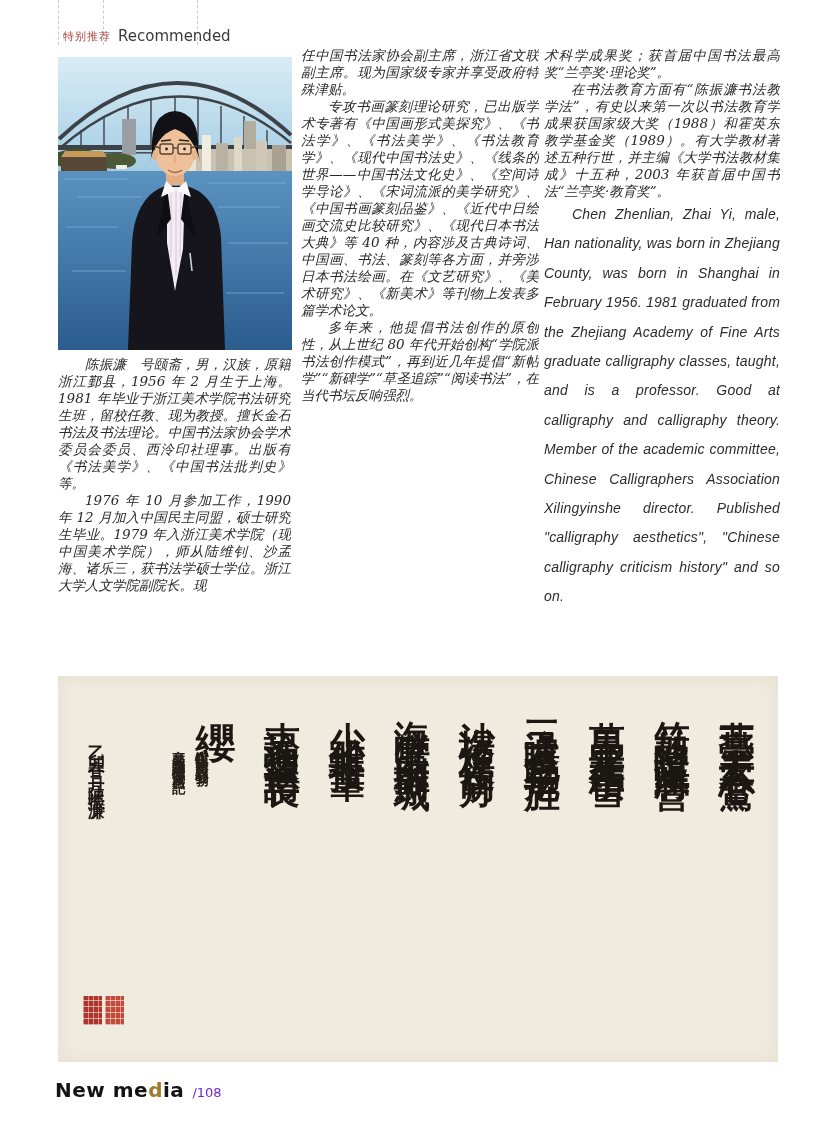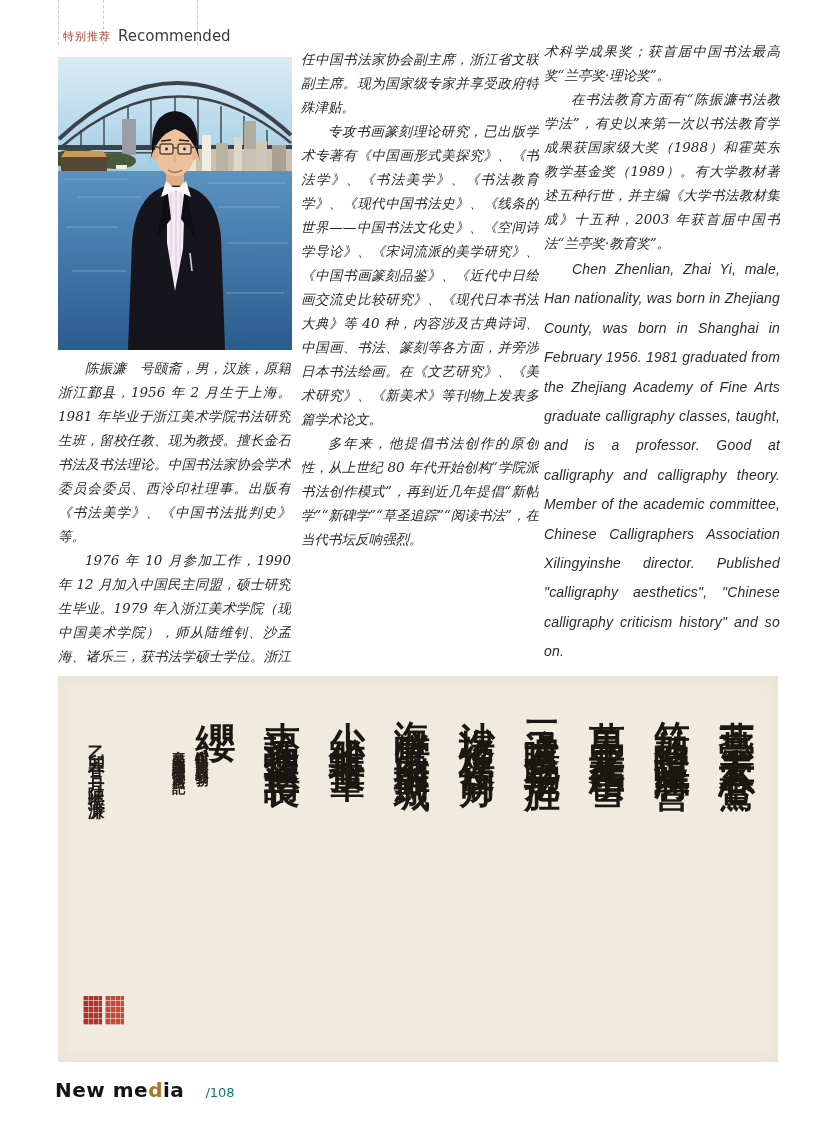--- a/index.html
+++ b/index.html
@@ -11,28 +11,28 @@
   .tag-cn{position:absolute;left:63px;top:29px;font-size:11px;color:#a8453d;
           font-family:"DejaVu Sans","Liberation Sans",sans-serif;letter-spacing:1px;}
   .tag-en{position:absolute;left:118px;top:27px;font-size:15px;color:#3a3a3a;
           font-family:"DejaVu Sans","Liberation Sans",sans-serif;}
 
   
   .photo{position:absolute;left:58px;top:57px;width:234px;height:293px;overflow:hidden;}
 
   
   .col{position:absolute;overflow:hidden;text-align:justify;}
-  .col p{margin:0;text-indent:2em;font-size:13.5px;line-height:24px;
+  .col p{margin:0;text-indent:2em;font-size:13.5px;line-height:17px;
          font-style:italic;color:#282828;}
   .col p.noindent{text-indent:0;}
   .col p.en{font-family:"Liberation Sans","DejaVu Sans",sans-serif;font-size:14px;
             line-height:29.4px;color:#2c2c2c;letter-spacing:.2px;}
   .col1{left:58px;top:356px;width:233px;height:312px;}
   .col2{left:301px;top:47px;width:238px;height:622px;}
-  .col3{left:544px;top:39px;width:236px;height:622px;}
+  .col3{left:544px;top:47px;width:236px;height:622px;}
 
   
   .art{position:absolute;left:58px;top:676px;width:720px;height:386px;
        background:#f0ebdf;box-shadow:inset 0 0 18px rgba(160,140,100,.12);}
   .poem{position:absolute;top:16px;right:22px;height:356px;
         writing-mode:vertical-rl;text-orientation:upright;
         font-family:"DejaVu Serif",serif;font-weight:700;color:#1b1712;}
   .poem .pline{font-size:36px;line-height:1;letter-spacing:9px;margin-left:29px;}
   .poem .pline.tail{font-size:40px;margin-left:0;}
   .inscription{position:absolute;left:104px;top:64px;height:300px;
@@ -46,21 +46,21 @@
   .seal{width:19px;height:29px;background:#ad352a;
         background-image:repeating-linear-gradient(0deg,rgba(255,255,255,.55) 0 1px,transparent 1px 6px),
                          repeating-linear-gradient(90deg,rgba(255,255,255,.45) 0 1px,transparent 1px 5px);}
   .seal.s2{background-color:#c14b38;}
 
   
   .footer{position:absolute;left:55px;top:1078px;
           font-family:"DejaVu Sans","Liberation Sans",sans-serif;}
   .brand{font-size:20px;font-weight:700;letter-spacing:.5px;color:#141414;}
   .brand .accent{color:#a07a2a;}
-  .pageno{font-size:13px;color:#0f766e;margin-left:16px;}
+  .pageno{font-size:13px;color:#6d28d9;margin-left:3px;}
 </style>
 </head>
 <body>
 
 <div class="page">
 
   <div class="dash" style="left:58px"></div>
   <div class="dash" style="left:103px"></div>
   <div class="dash" style="left:197px"></div>
   <div class="tag-cn">特别推荐</div>

